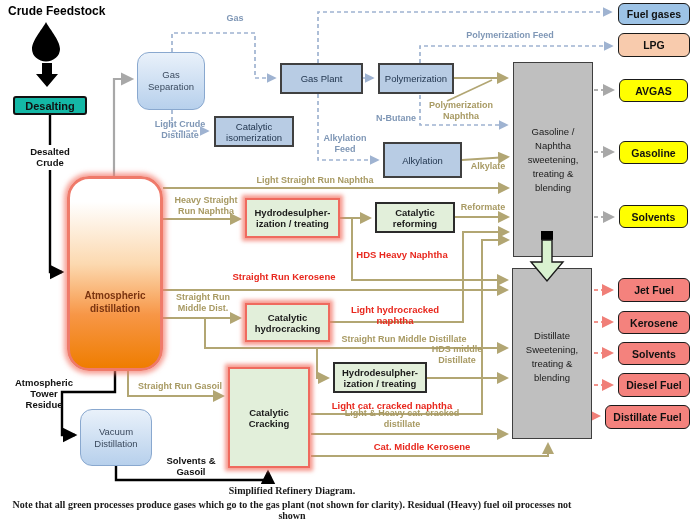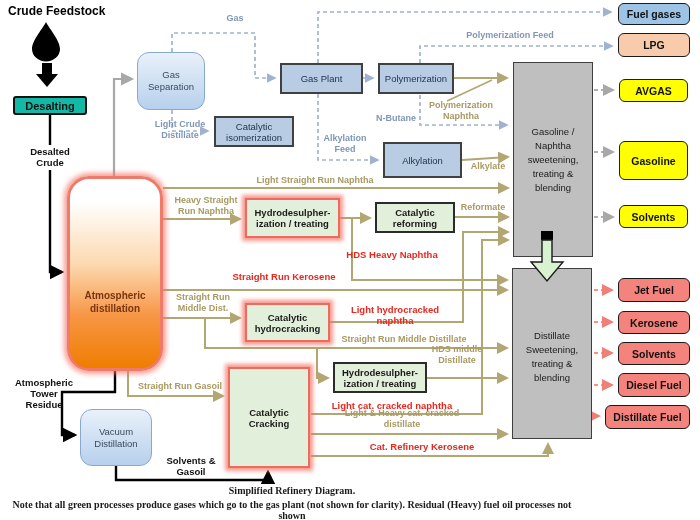--- a/index.html
+++ b/index.html
@@ -157,21 +157,21 @@
 treating &amp;
 blending</div>
 <div class="pbox graybox" style="left:512px;top:268px;width:80px;height:171px;padding-top:6px;">Distillate
 Sweetening,
 treating &amp;
 blending</div>
 
 <div class="outbox out-blue" style="left:618px;top:3px;width:72px;height:22px;">Fuel gases</div>
 <div class="outbox out-peach" style="left:618px;top:33px;width:72px;height:24px;">LPG</div>
 <div class="outbox out-yellow" style="left:619px;top:79px;width:69px;height:23px;">AVGAS</div>
-<div class="outbox out-yellow" style="left:619px;top:141px;width:69px;height:39px;">Gasoline</div>
+<div class="outbox out-yellow" style="left:619px;top:141px;width:69px;height:23px;">Gasoline</div>
 <div class="outbox out-yellow" style="left:619px;top:205px;width:69px;height:23px;">Solvents</div>
 <div class="outbox out-salmon" style="left:618px;top:278px;width:72px;height:24px;">Jet Fuel</div>
 <div class="outbox out-salmon" style="left:618px;top:311px;width:72px;height:23px;">Kerosene</div>
 <div class="outbox out-salmon" style="left:618px;top:342px;width:72px;height:23px;">Solvents</div>
 <div class="outbox out-salmon" style="left:618px;top:373px;width:72px;height:24px;">Diesel Fuel</div>
 <div class="outbox out-salmon" style="left:605px;top:405px;width:85px;height:24px;">Distillate Fuel</div>
 
 <div class="lbl blu" style="left:218px;top:13px;width:34px;">Gas</div>
 <div class="lbl blu" style="left:144px;top:119px;width:72px;">Light Crude
 Distillate</div>
@@ -179,32 +179,32 @@
 <div class="lbl blu" style="left:372px;top:113px;width:48px;">N-Butane</div>
 <div class="lbl blu" style="left:320px;top:133px;width:50px;">Alkylation
 Feed</div>
 <div class="lbl tan" style="left:413px;top:100px;width:96px;">Polymerization
 Naphtha</div>
 <div class="lbl tan" style="left:470px;top:161px;width:36px;">Alkylate</div>
 <div class="lbl tan" style="left:255px;top:175px;width:120px;">Light Straight Run Naphtha</div>
 <div class="lbl tan" style="left:168px;top:195px;width:76px;">Heavy Straight
 Run Naphtha</div>
 <div class="lbl tan" style="left:456px;top:202px;width:54px;">Reformate</div>
-<div class="lbl red" style="left:344px;top:250px;width:96px;">HDS Heavy Naphtha</div>
+<div class="lbl red" style="left:354px;top:250px;width:96px;">HDS Heavy Naphtha</div>
 <div class="lbl red" style="left:208px;top:272px;width:152px;">Straight Run Kerosene</div>
 <div class="lbl tan" style="left:167px;top:292px;width:72px;">Straight Run
 Middle Dist.</div>
 <div class="lbl red" style="left:333px;top:305px;width:124px;">Light hydrocracked naphtha</div>
 <div class="lbl tan" style="left:336px;top:334px;width:136px;">Straight Run Middle Distillate</div>
 <div class="lbl tan" style="left:425px;top:344px;width:64px;">HDS middle
 Distillate</div>
 <div class="lbl tan" style="left:138px;top:381px;width:84px;">Straight Run Gasoil</div>
 <div class="lbl red" style="left:330px;top:401px;width:124px;">Light cat. cracked naphtha</div>
 <div class="lbl tan" style="left:333px;top:408px;width:138px;">Light &amp; Heavy cat. cracked distillate</div>
-<div class="lbl red" style="left:368px;top:442px;width:108px;">Cat. Refinery Kerosene</div>
+<div class="lbl red" style="left:368px;top:442px;width:108px;">Cat. Middle Kerosene</div>
 
 <div class="cap" style="top:485px;">Simplified Refinery Diagram.</div>
 <div class="cap" style="top:499px;">Note that all green processes produce gases which go to the gas plant (not shown for clarity).  Residual (Heavy) fuel oil processes not shown</div>
 
 <svg class="toplayer" width="700" height="520" style="pointer-events:none;">
   <rect x="541" y="231" width="12" height="9" fill="#000"></rect>
   <path d="M542 240 H552 V262 H563 L547 281 L531 262 H542 Z" fill="#d9f2d0" stroke="#1a1a1a" stroke-width="1.4"></path>
 </svg>
 
 </body></html>

